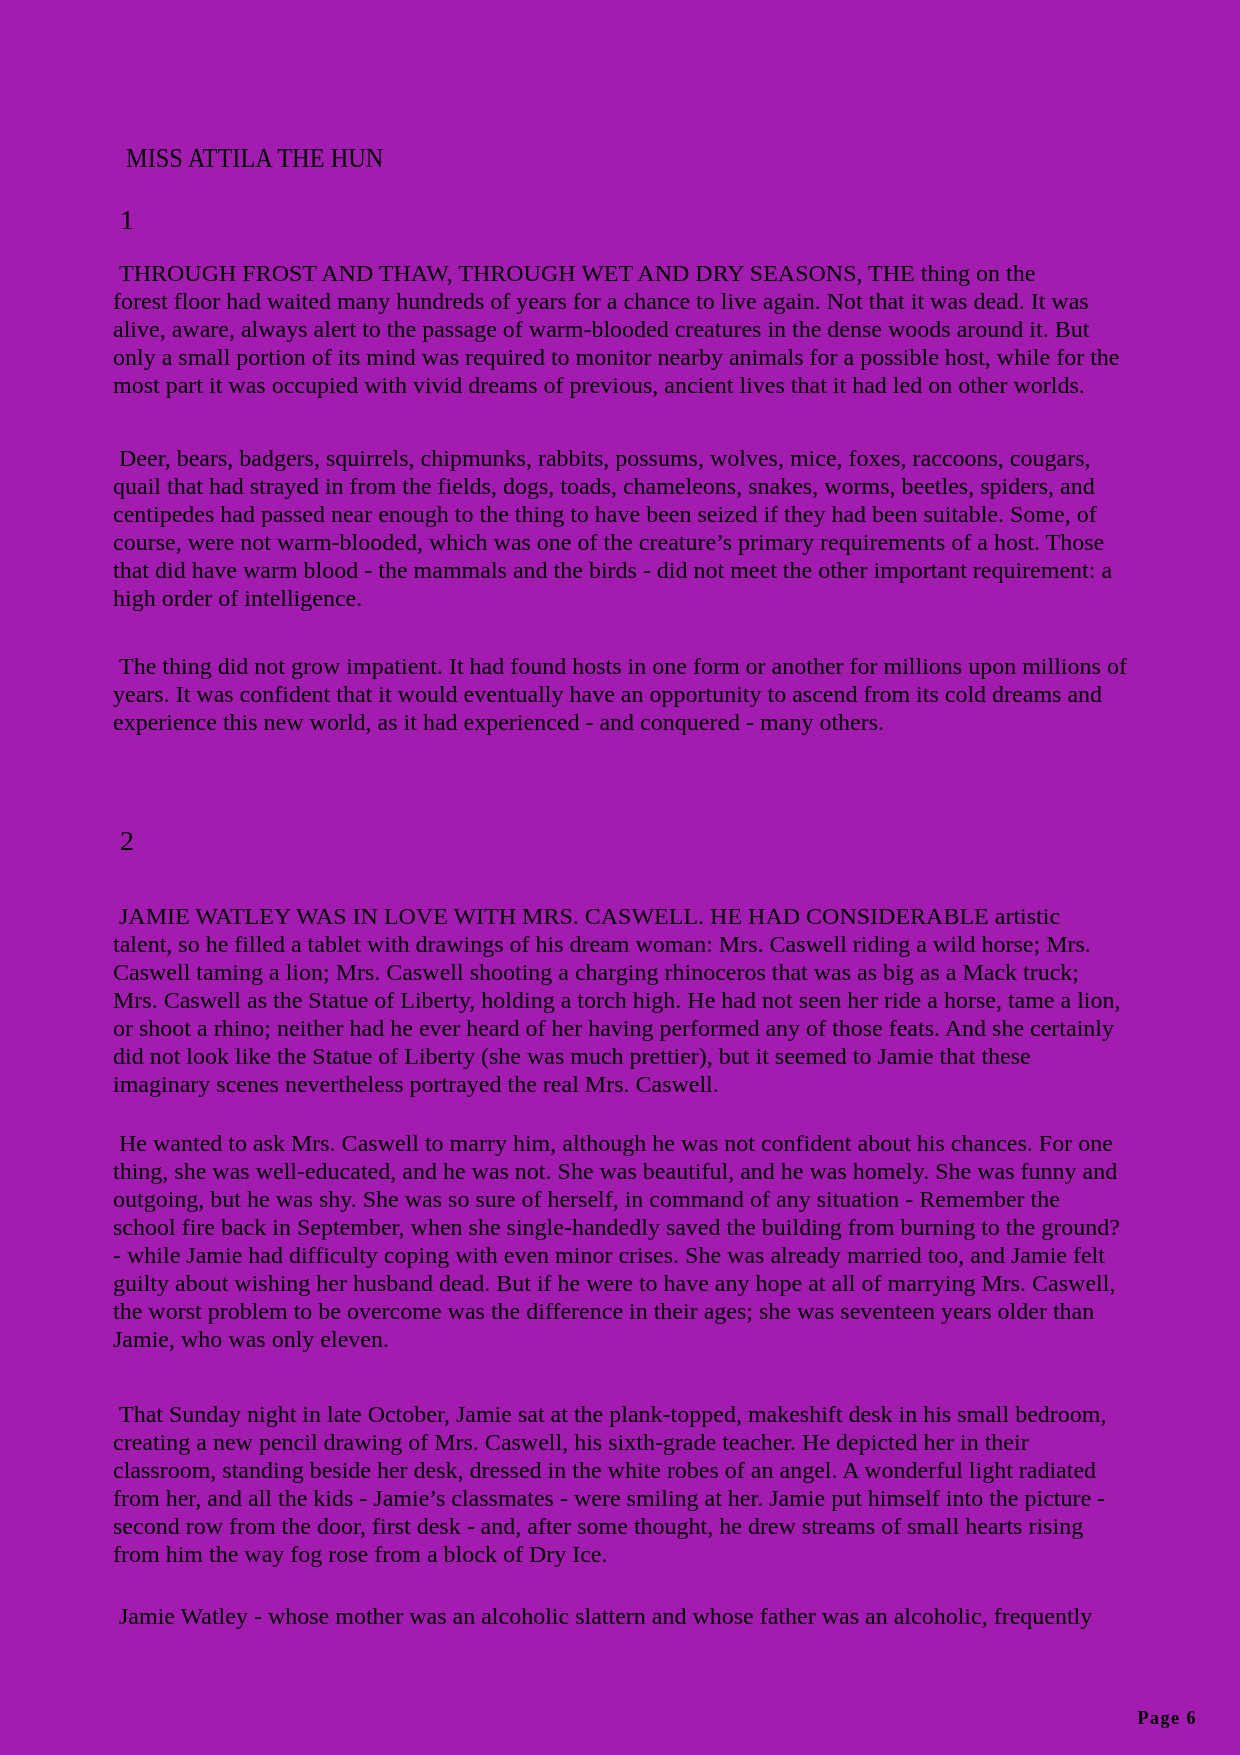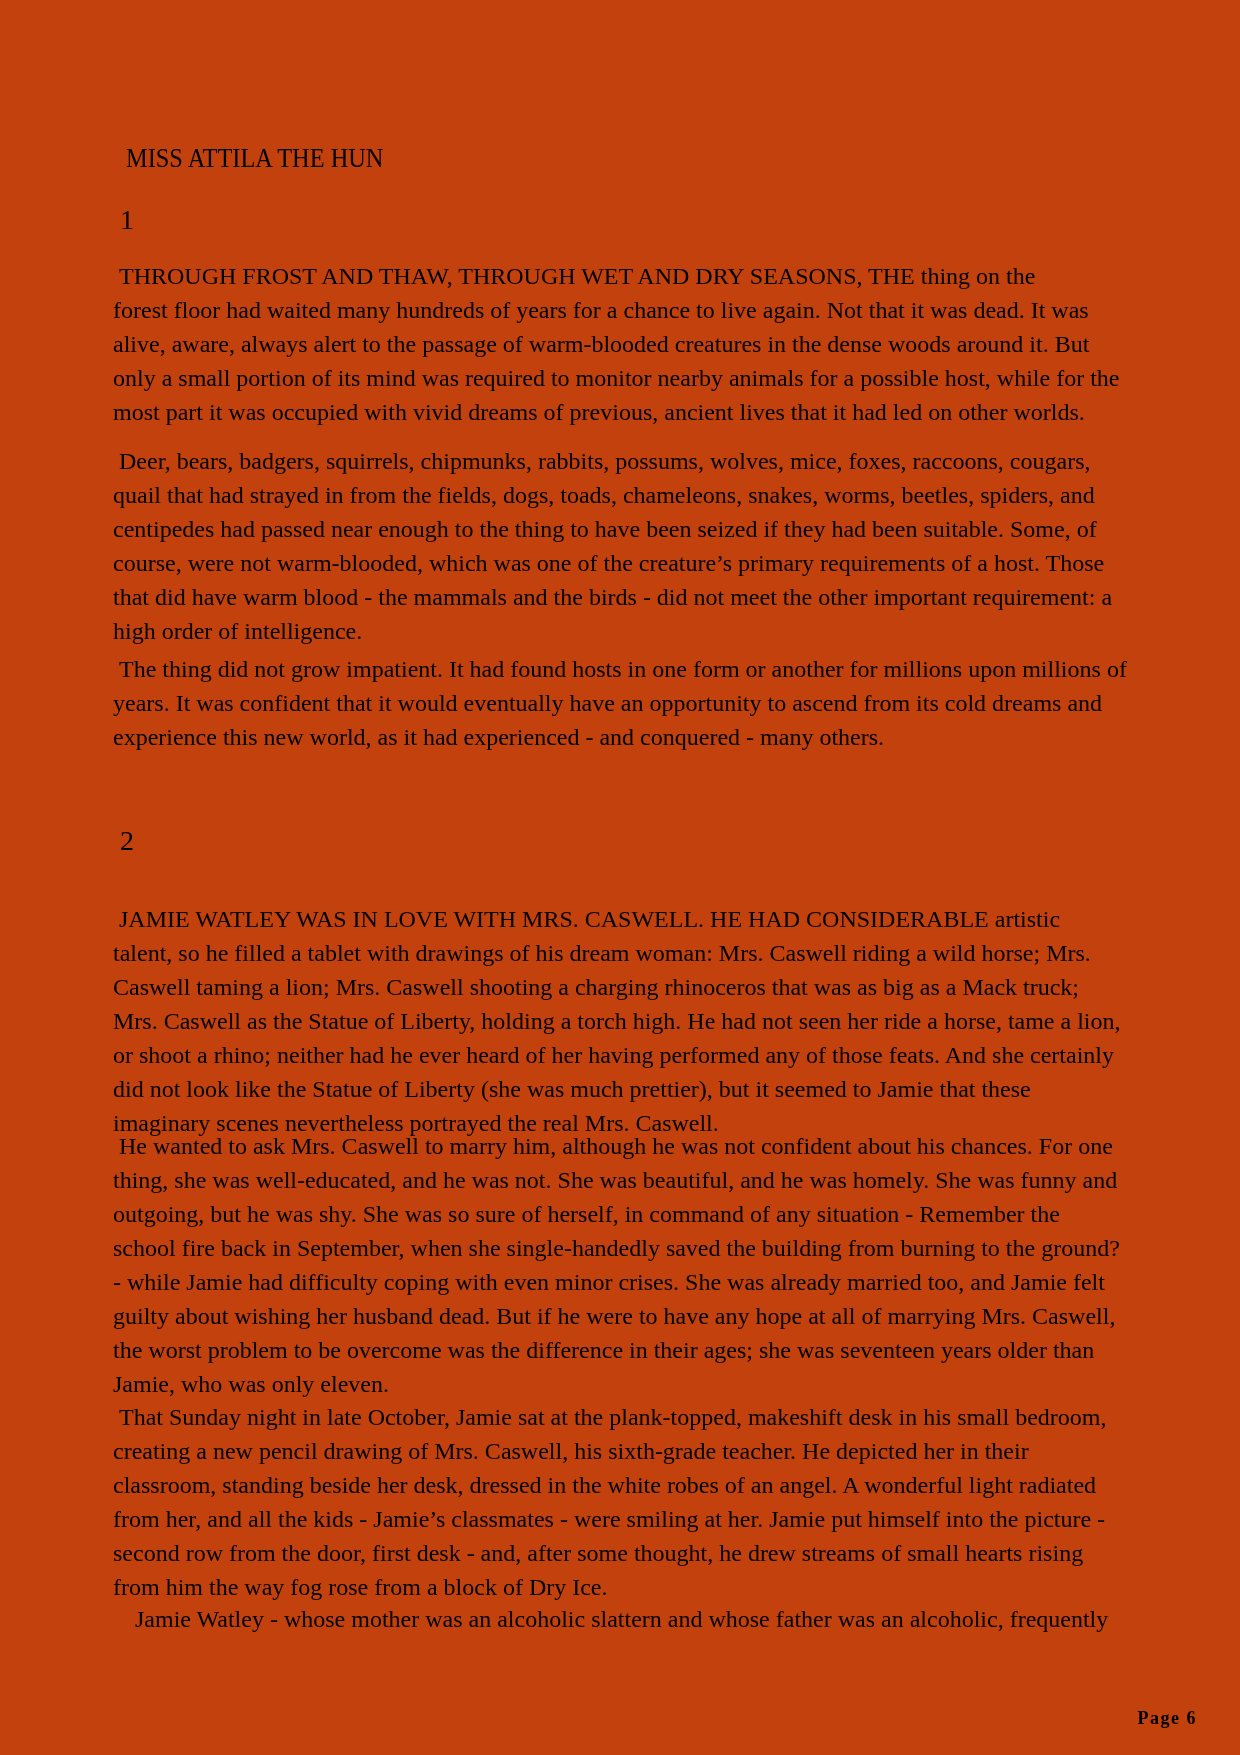--- a/index.html
+++ b/index.html
@@ -4,21 +4,21 @@
 <style>
   html, body {
     margin: 0;
     padding: 0;
     background: #ffffff;
   }
   .page {
     position: relative;
     width: 1240px;
     height: 1755px;
-    background: #c2410c;
+    background: #a21caf;
     overflow: hidden;
     font-family: "Liberation Serif", "DejaVu Serif", serif;
     color: #000000;
   }
   .doc-title {
     position: absolute;
     left: 113px;
     top: 141px;
     margin: 0;
     padding-left: 8px;
@@ -39,31 +39,31 @@
     white-space: pre-wrap;
   }
   .sec-1 { top: 203px; }
   .sec-2 { top: 824px; }
   .para {
     position: absolute;
     left: 113px;
     width: 1060px;
     margin: 0;
     font-size: 24px;
-    line-height: 34px;
+    line-height: 28px;
     letter-spacing: 0px;
     white-space: pre-wrap;
   }
   .p1 { top: 259px; }
   .p2 { top: 444px; }
   .p3 { top: 652px; }
   .p4 { top: 902px; }
   .p5 { top: 1129px; }
   .p6 { top: 1400px; }
-  .p7 { top: 1602px; margin-left: 16px; }
+  .p7 { top: 1602px; }
   .page-footer {
     position: absolute;
     right: 43px;
     top: 1707px;
     font-size: 18px;
     font-weight: bold;
     line-height: 22px;
     letter-spacing: 1.5px;
   }
 </style>

